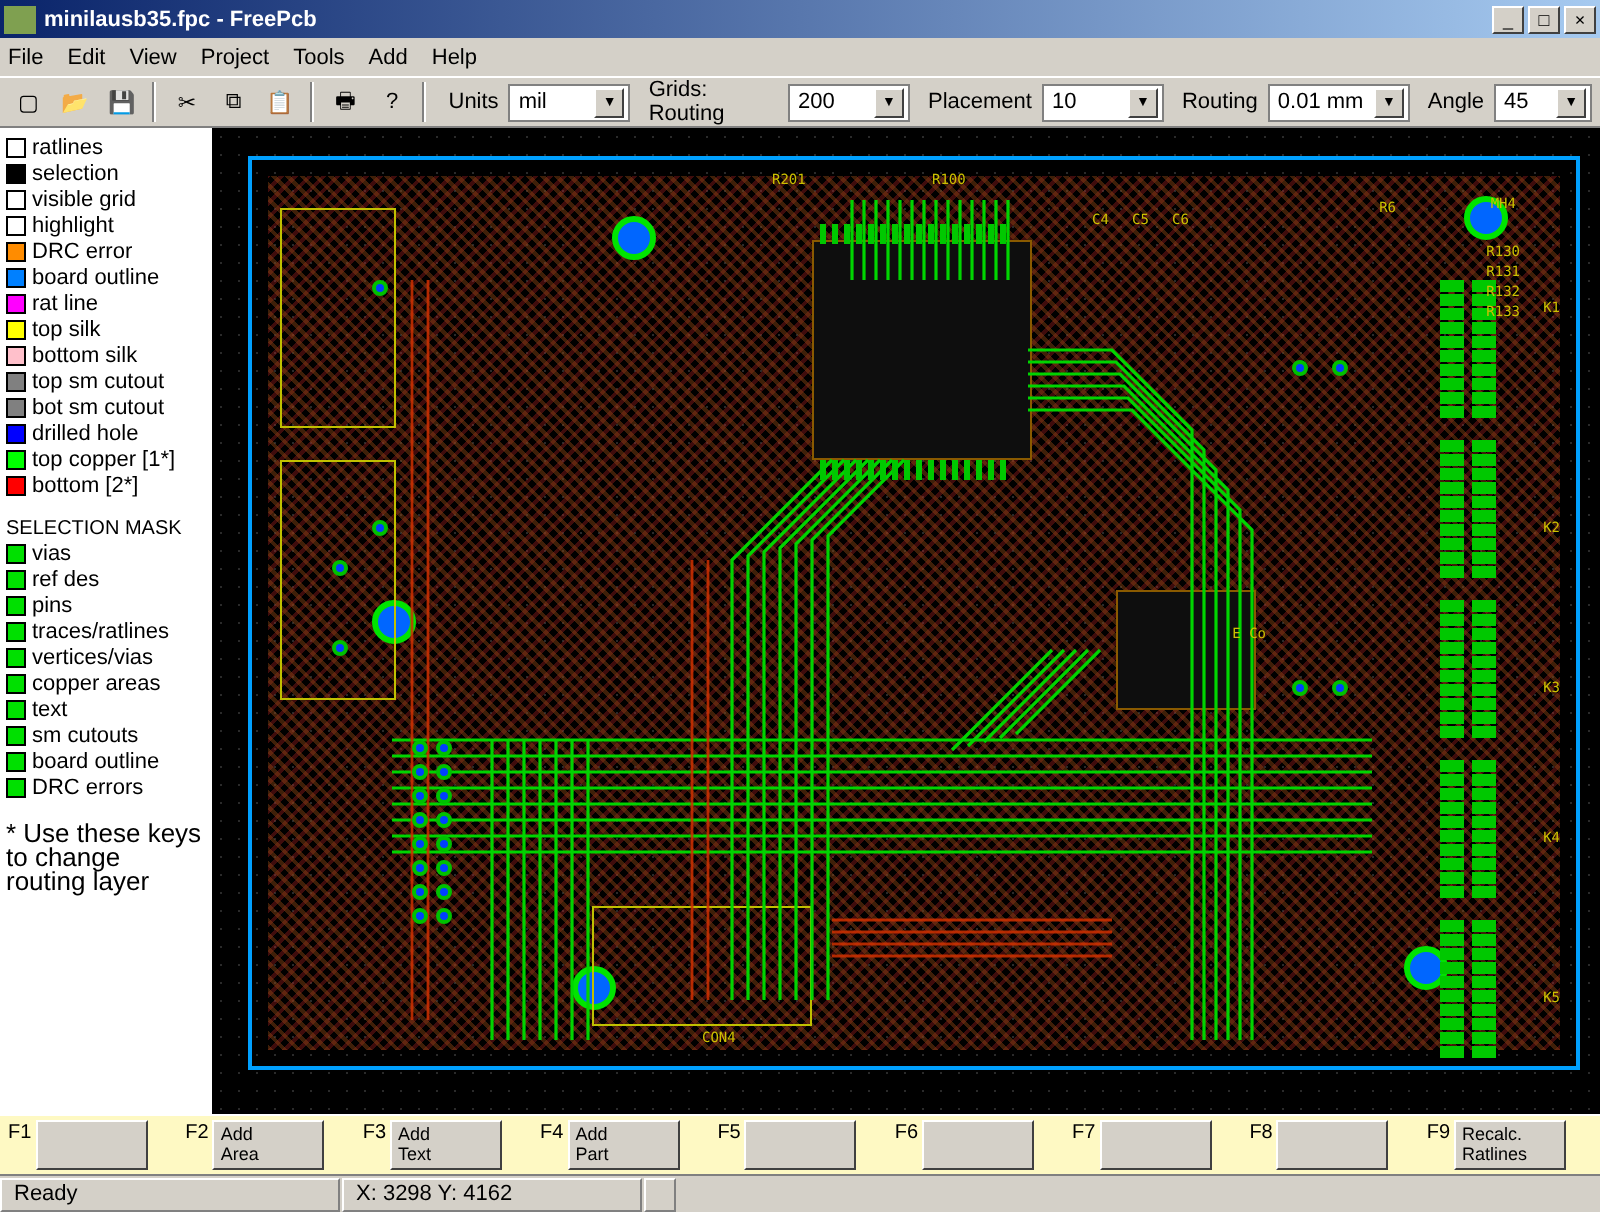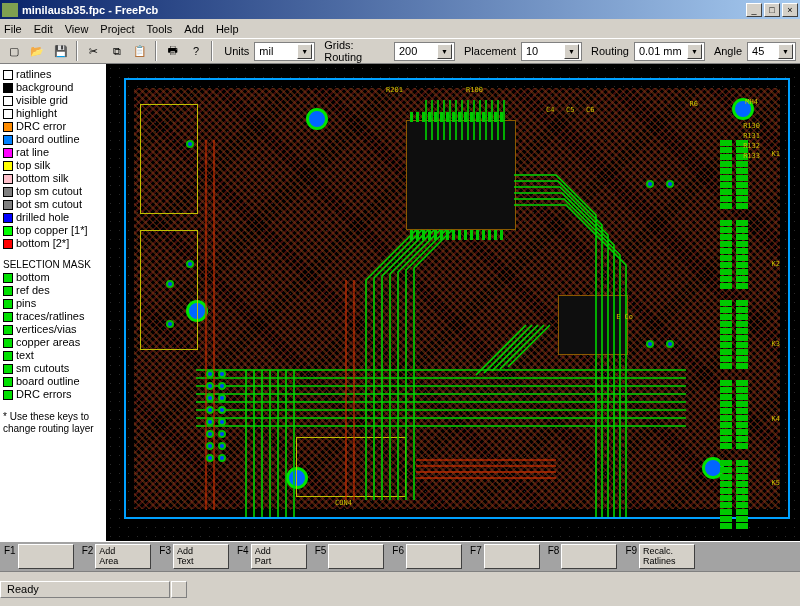--- a/index.html
+++ b/index.html
@@ -26,25 +26,25 @@
 .canvas { flex: 1; position: relative; background: #000; overflow: hidden; }
 .dotgrid { position: absolute; inset: 0; background-image: radial-gradient(#2a2a2a 0.5px, transparent 0.5px); background-size: 9px 9px; }
 .board { position: absolute; left: 18px; top: 14px; right: 10px; bottom: 22px; border: 2px solid #00a0ff; }
 .copperfill { position: absolute; inset: 8px; background: repeating-linear-gradient(45deg, rgba(139,69,19,0.45) 0 2px, transparent 2px 5px), repeating-linear-gradient(-45deg, rgba(178,34,34,0.35) 0 2px, transparent 2px 5px); }
 .ic { position: absolute; background: #0e0e0e; border: 1px solid #8a5a00; }
 .smallpad { position: absolute; width: 4px; height: 6px; background: #00c800; }
 .via { position: absolute; width: 8px; height: 8px; background: #0040ff; border: 2px solid #00c000; border-radius: 50%; }
 .mhole { position: absolute; width: 22px; height: 22px; background: #0066ff; border: 3px solid #00e400; border-radius: 50%; }
 .reflabel { position: absolute; color: #ccc000; font-size: 7px; font-family: monospace; white-space: nowrap; }
 .silkrect { position: absolute; border: 1px solid #c0c000; }
-.fkeys { background: #a3a3a3; height: 30px; display: flex; padding: 2px 4px; gap: 8px; border-top: 1px solid #fff; }
+.fkeys { background: #fef9c3; height: 30px; display: flex; padding: 2px 4px; gap: 19px; border-top: 1px solid #fff; }
 .fkey { display: flex; gap: 2px; align-items: flex-start; }
 .fkey .fl { font-size: 10px; padding-top: 1px; }
 .fkey .fb { width: 56px; height: 25px; background: #d4d0c8; border: 1px solid #fff; border-right-color: #404040; border-bottom-color: #404040; font-size: 9px; padding: 1px 3px; line-height: 10px; cursor: pointer; }
-.statusbar { background: #d4d0c8; height: 35px; display: flex; align-items: center; border-top: 1px solid #808080; font-size: 10px; }
+.statusbar { background: #d4d0c8; height: 19px; display: flex; align-items: center; border-top: 1px solid #808080; font-size: 10px; }
 .statusbar .cell { border: 1px solid #808080; border-top-color: #fff; border-left-color: #fff; height: 17px; padding: 1px 6px; margin-right: 1px; }
 svg.tr { position: absolute; inset: 0; width: 100%; height: 100%; }
 </style>
 </head>
 <body>
 
 <div class="titlebar">
   <div class="icon"></div>
   <div class="title">minilausb35.fpc - FreePcb</div>
   <div class="winbtns">
@@ -100,48 +100,48 @@
   <div class="tcombo">
       <span class="cv" style="min-width:24px">45</span>
       <span class="cb">▼</span>
     </div>
 </div>
 
 <div class="workspace">
   <div class="sidepanel">
     <div id="legend">
         <div class="legrow"><span class="swatch" style="background:#ffffff"></span><span>ratlines</span></div>
-        <div class="legrow"><span class="swatch" style="background:#000000"></span><span>background</span></div>
+        <div class="legrow"><span class="swatch" style="background:#000000"></span><span>selection</span></div>
         <div class="legrow"><span class="swatch" style="background:#ffffff"></span><span>visible grid</span></div>
         <div class="legrow"><span class="swatch" style="background:#ffffff"></span><span>highlight</span></div>
         <div class="legrow"><span class="swatch" style="background:#ff8c00"></span><span>DRC error</span></div>
         <div class="legrow"><span class="swatch" style="background:#0080ff"></span><span>board outline</span></div>
         <div class="legrow"><span class="swatch" style="background:#ff00ff"></span><span>rat line</span></div>
         <div class="legrow"><span class="swatch" style="background:#ffff00"></span><span>top silk</span></div>
         <div class="legrow"><span class="swatch" style="background:#ffc0cb"></span><span>bottom silk</span></div>
         <div class="legrow"><span class="swatch" style="background:#808080"></span><span>top sm cutout</span></div>
         <div class="legrow"><span class="swatch" style="background:#808080"></span><span>bot sm cutout</span></div>
         <div class="legrow"><span class="swatch" style="background:#0000ff"></span><span>drilled hole</span></div>
         <div class="legrow"><span class="swatch" style="background:#00ff00"></span><span>top copper  [1*]</span></div>
         <div class="legrow"><span class="swatch" style="background:#ff0000"></span><span>bottom        [2*]</span></div>
       </div>
     <div class="sechead">SELECTION MASK</div>
     <div id="mask">
-        <div class="legrow"><span class="swatch" style="background:#00e000"></span><span>bottom</span></div>
+        <div class="legrow"><span class="swatch" style="background:#00e000"></span><span>vias</span></div>
         <div class="legrow"><span class="swatch" style="background:#00e000"></span><span>ref des</span></div>
         <div class="legrow"><span class="swatch" style="background:#00e000"></span><span>pins</span></div>
         <div class="legrow"><span class="swatch" style="background:#00e000"></span><span>traces/ratlines</span></div>
         <div class="legrow"><span class="swatch" style="background:#00e000"></span><span>vertices/vias</span></div>
         <div class="legrow"><span class="swatch" style="background:#00e000"></span><span>copper areas</span></div>
         <div class="legrow"><span class="swatch" style="background:#00e000"></span><span>text</span></div>
         <div class="legrow"><span class="swatch" style="background:#00e000"></span><span>sm cutouts</span></div>
         <div class="legrow"><span class="swatch" style="background:#00e000"></span><span>board outline</span></div>
         <div class="legrow"><span class="swatch" style="background:#00e000"></span><span>DRC errors</span></div>
       </div>
-    <div style="margin-top:10px;font-size:10px;line-height:12px">* Use these keys to change routing layer</div>
+    <div style="margin-top:10px;font-size:13px;line-height:12px">* Use these keys to change routing layer</div>
   </div>
 
   <div class="canvas">
     <div class="dotgrid"></div>
     <div class="board">
       <div class="copperfill"></div>
 
       <div class="mhole" style="left:180px;top:28px"></div>
       <div class="mhole" style="right:34px;top:18px"></div>
       <div class="mhole" style="left:60px;top:220px"></div>
@@ -340,21 +340,21 @@
       <div class="reflabel" style="right:30px;top:18px">MH4</div>
       <div class="reflabel" style="right:28px;top:42px">R130</div>
       <div class="reflabel" style="right:28px;top:52px">R131</div>
       <div class="reflabel" style="right:28px;top:62px">R132</div>
       <div class="reflabel" style="right:28px;top:72px">R133</div>
       <div class="reflabel" style="right:8px;top:70px">K1</div>
       <div class="reflabel" style="right:8px;top:180px">K2</div>
       <div class="reflabel" style="right:8px;top:260px">K3</div>
       <div class="reflabel" style="right:8px;top:335px">K4</div>
       <div class="reflabel" style="right:8px;bottom:30px">K5</div>
-      <div class="reflabel" style="left:209px;bottom:10px">CON4</div>
+      <div class="reflabel" style="left:225px;bottom:10px">CON4</div>
       <div class="reflabel" style="right:155px;top:233px">E Co</div>
     </div>
   </div>
 </div>
 
 <div class="fkeys" id="fkeys">
     <div class="fkey">
       <div class="fl">F1</div>
       <div class="fb"></div>
     </div>
@@ -387,14 +387,15 @@
       <div class="fb"></div>
     </div>
     <div class="fkey">
       <div class="fl">F9</div>
       <div class="fb">Recalc.<br>Ratlines</div>
     </div>
   </div>
 
 <div class="statusbar">
   <div class="cell" style="flex:0 0 170px">Ready</div>
+  <div class="cell" style="flex:0 0 150px">X: 3298    Y: 4162</div>
   <div class="cell" style="flex:0 0 16px"></div>
 </div>
 
 </body></html>

